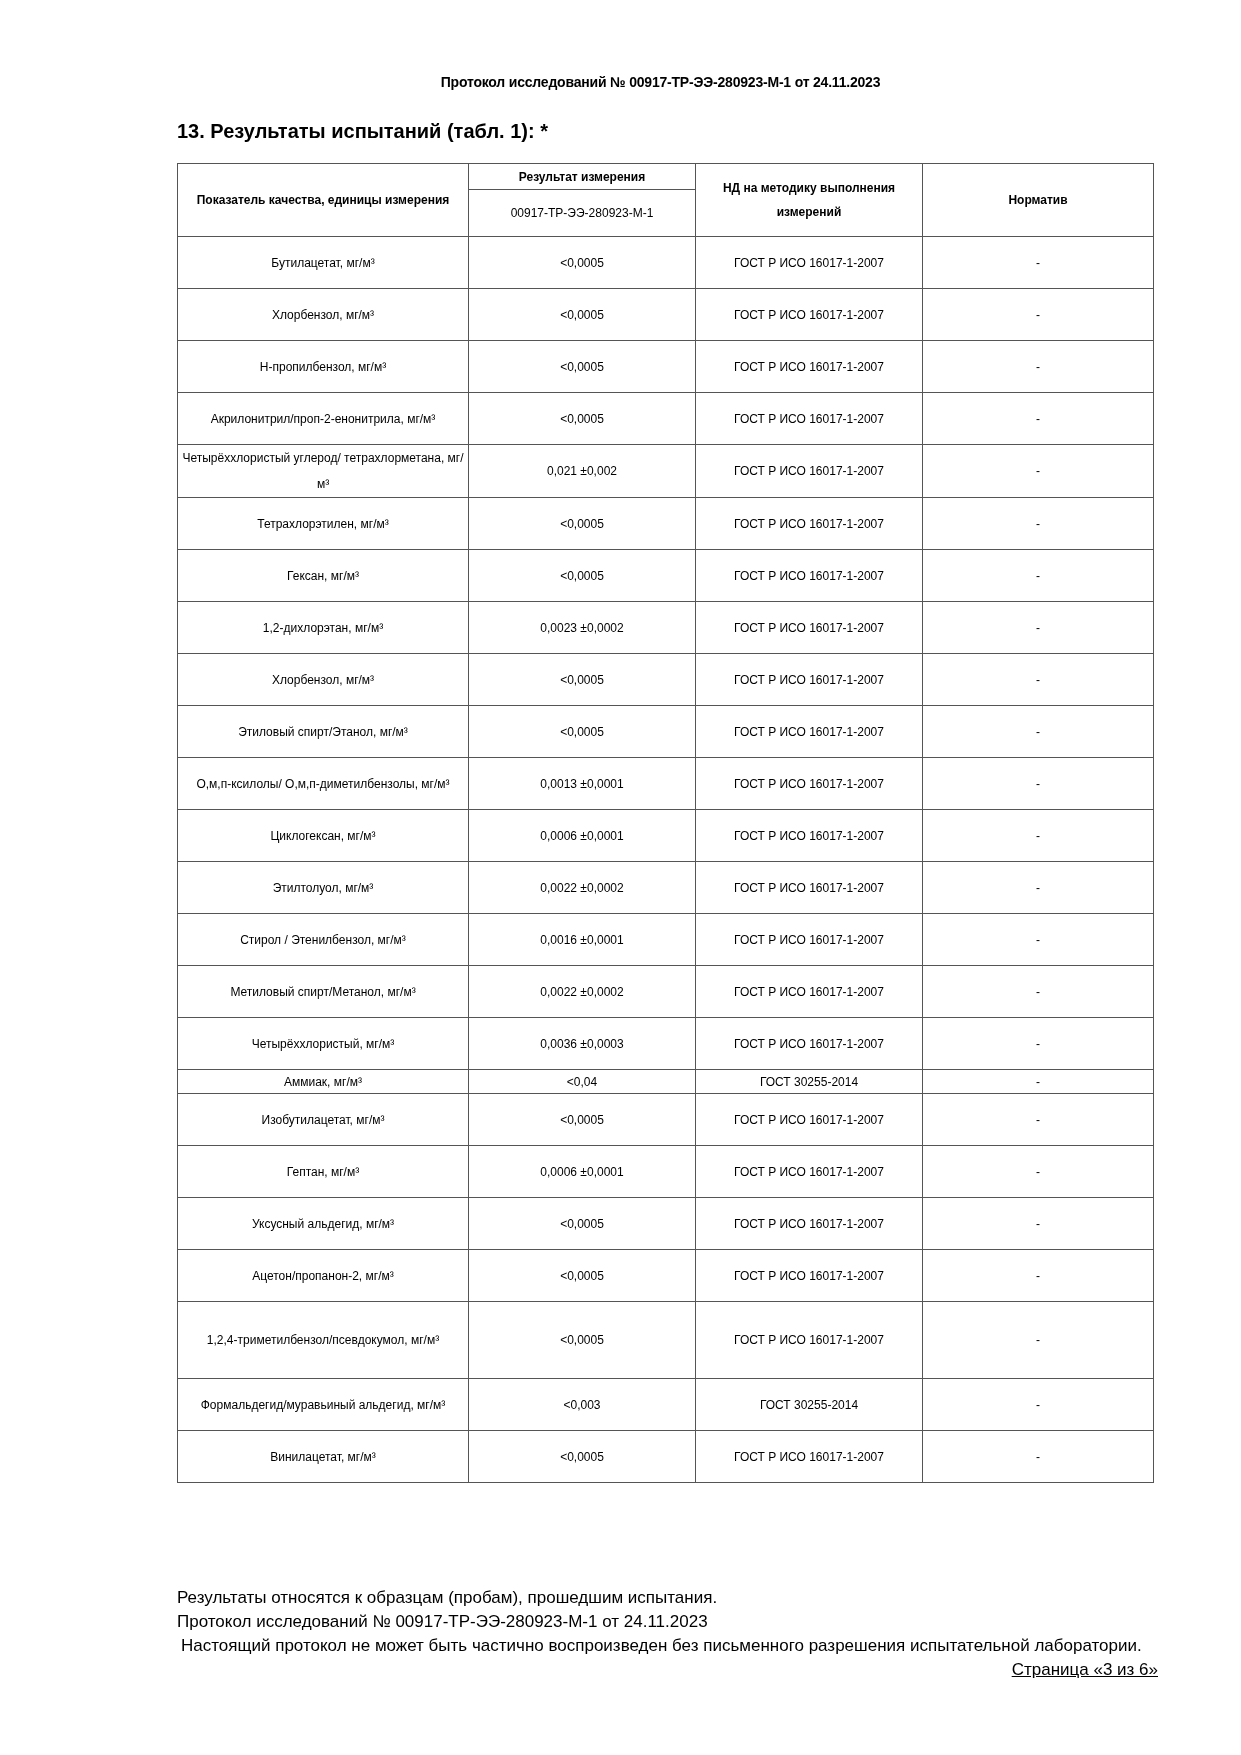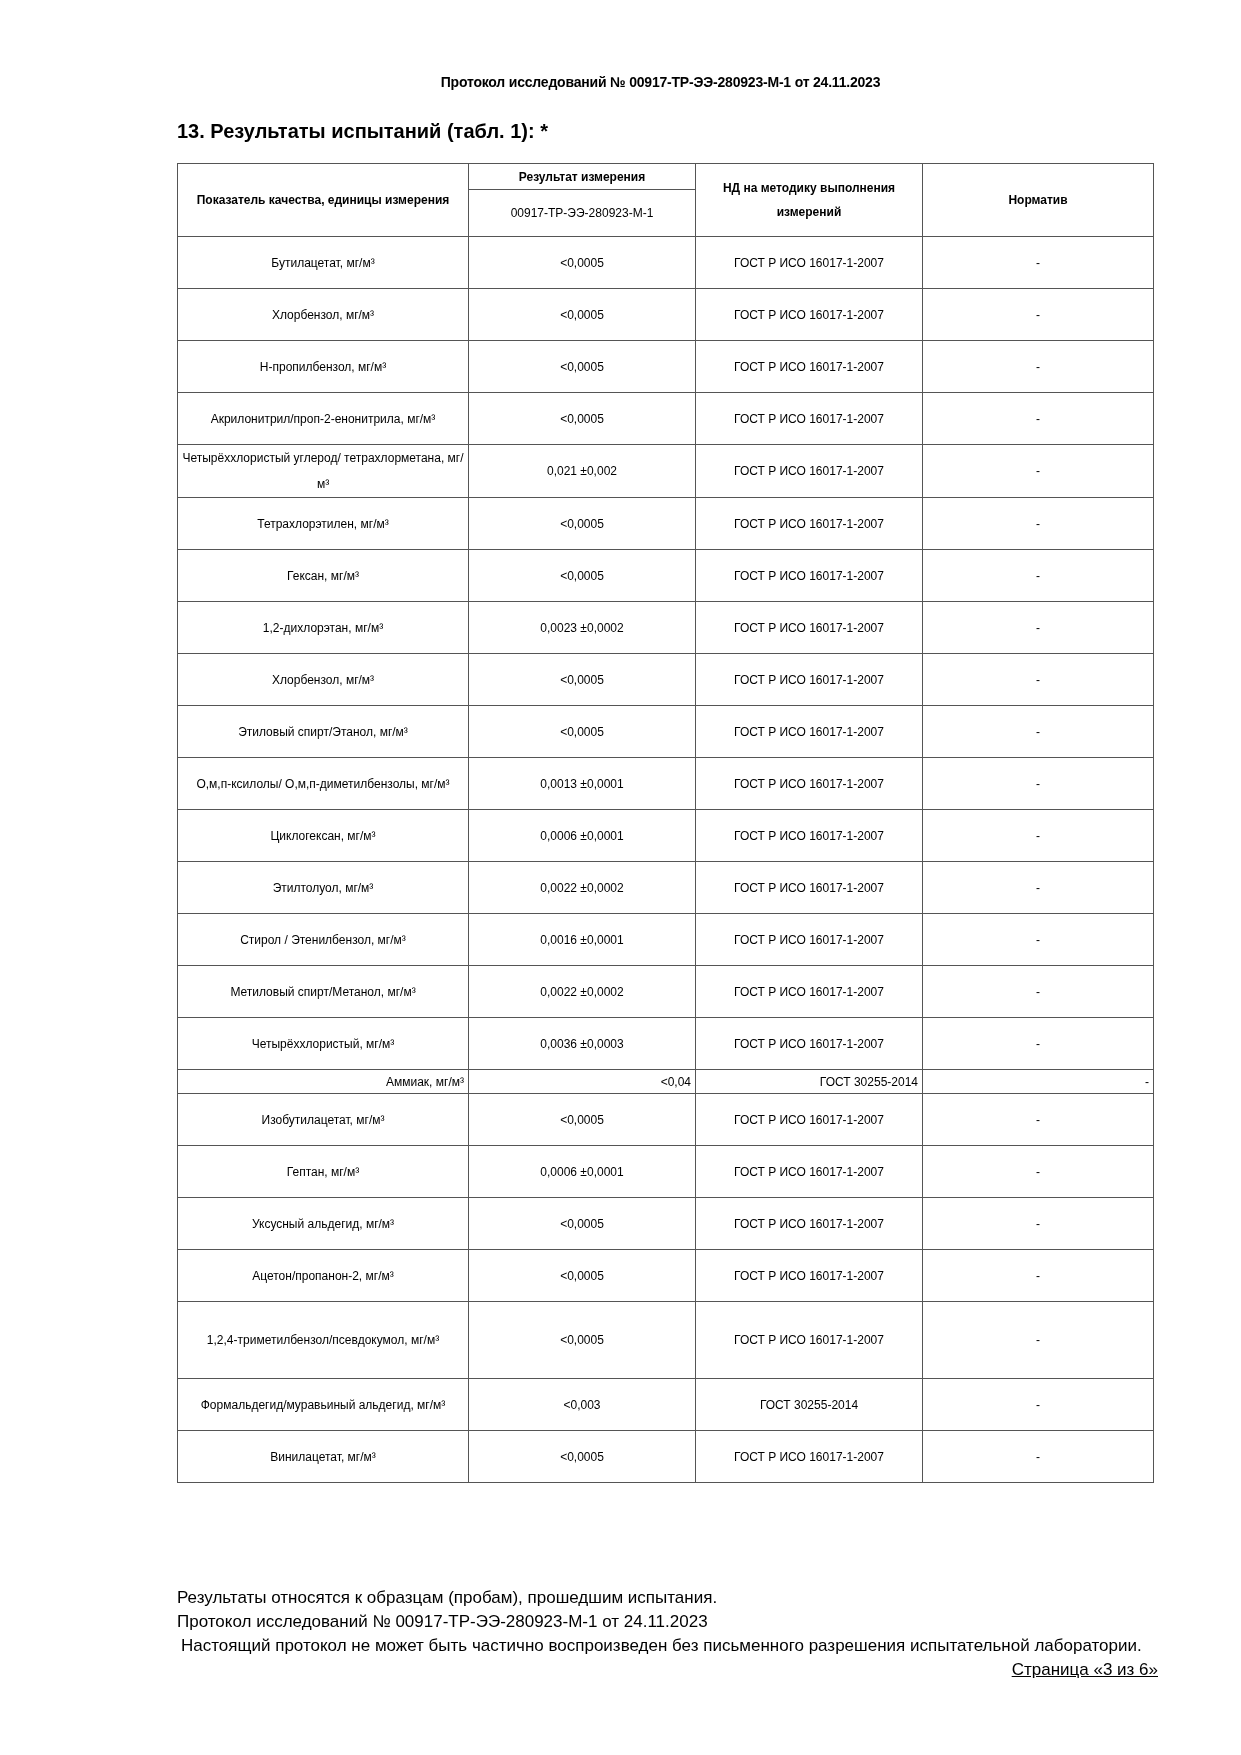--- a/index.html
+++ b/index.html
@@ -22,21 +22,21 @@
     font-size: 12px; line-height: 26px;
   }
   table.results td, table.results th {
     border: 1.5px solid #555; text-align: center; vertical-align: middle;
     padding: 0 4px; font-weight: normal;
   }
   table.results th { font-weight: bold; }
   th.h-res-top { height: 25px; line-height: 24px; }
   td.h-res-id { line-height: 26px; }
   tr.row td { height: 51px; }
-  tr.row.single td { height: 23px; line-height: 22px; text-align: right; }
+  tr.row.single td { height: 23px; line-height: 22px; }
   tr.row.triple td { height: 76px; }
   .footer { position: absolute; left: 177px; font-size: 17px; }
   .f1 { top: 1588px; }
   .f2 { top: 1612px; }
   .f3 { top: 1636px; left: 181px; text-align: right; }
   .f4 { top: 1660px; left: auto; right: 83px; text-decoration: underline; }
 </style>
 </head>
 <body>
 

